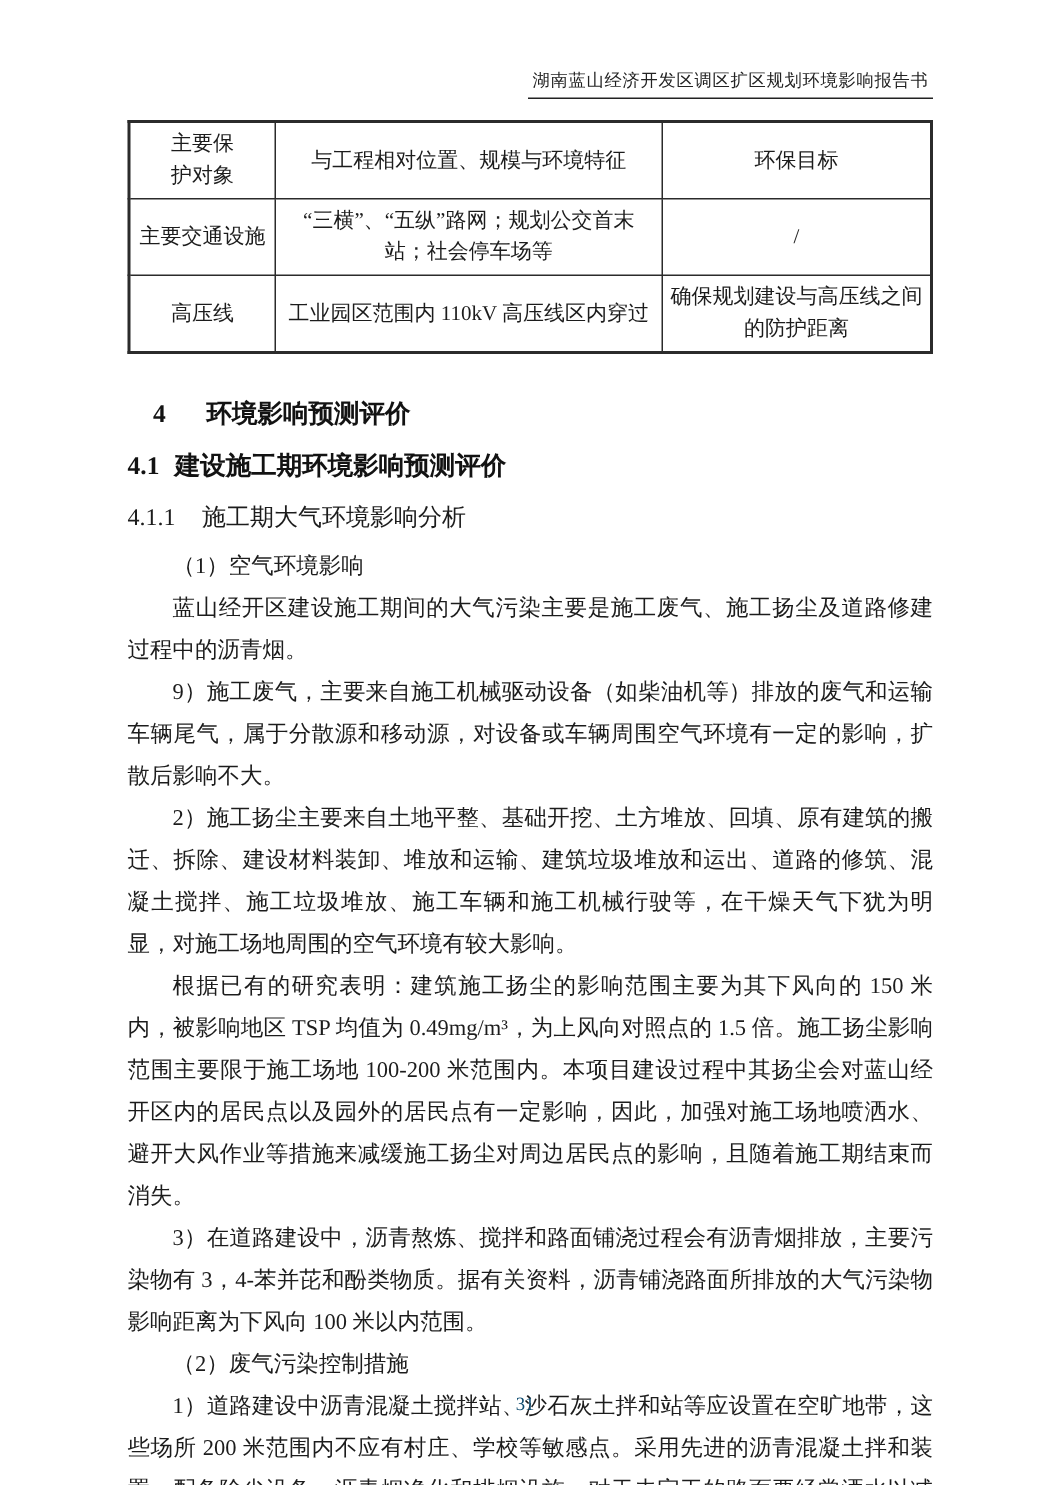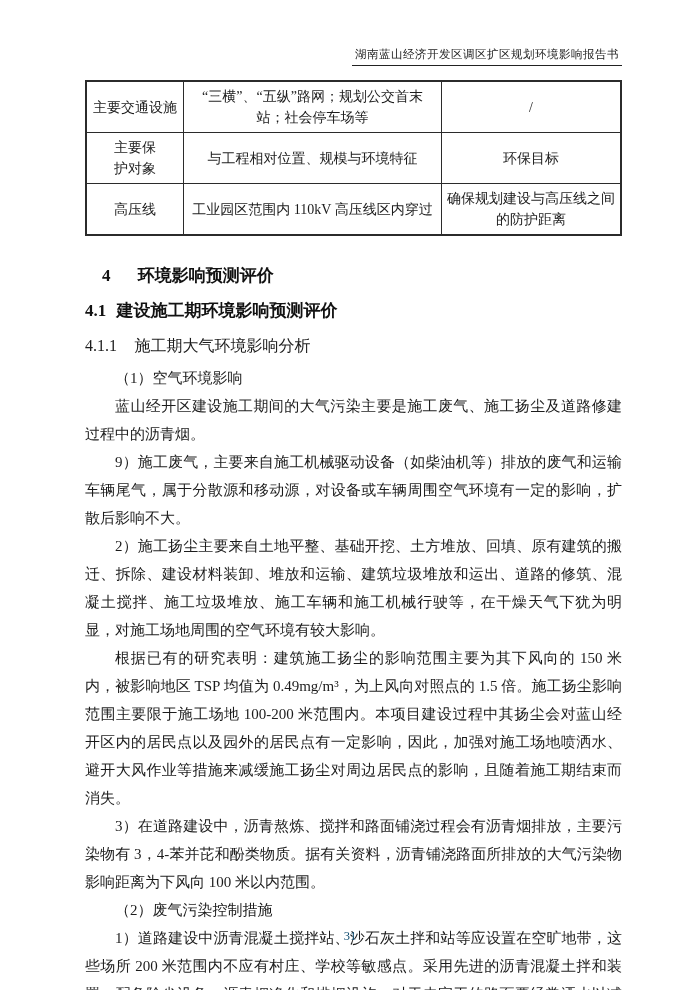--- a/index.html
+++ b/index.html
@@ -81,29 +81,29 @@
 <div class="page">
   <div class="content">
 
     <div class="running-header">
       <span class="header-title">湖南蓝山经济开发区调区扩区规划环境影响报告书</span>
     </div>
 
     <table class="doc-table">
       <tbody>
         <tr>
-          <td class="col-1">主要交通设施</td>
-          <td>“三横”、“五纵”路网；规划公交首末站；社会停车场等</td>
-          <td class="col-3">/</td>
-        </tr>
-        <tr>
           <td class="col-1 cell-pre">主要保
 护对象</td>
           <td>与工程相对位置、规模与环境特征</td>
           <td class="col-3">环保目标</td>
+        </tr>
+        <tr>
+          <td class="col-1">主要交通设施</td>
+          <td>“三横”、“五纵”路网；规划公交首末站；社会停车场等</td>
+          <td class="col-3">/</td>
         </tr>
         <tr>
           <td class="col-1">高压线</td>
           <td>工业园区范围内 110kV 高压线区内穿过</td>
           <td class="col-3 cell-left">确保规划建设与高压线之间的防护距离</td>
         </tr>
       </tbody>
     </table>
 
     <h1 class="h-main">

